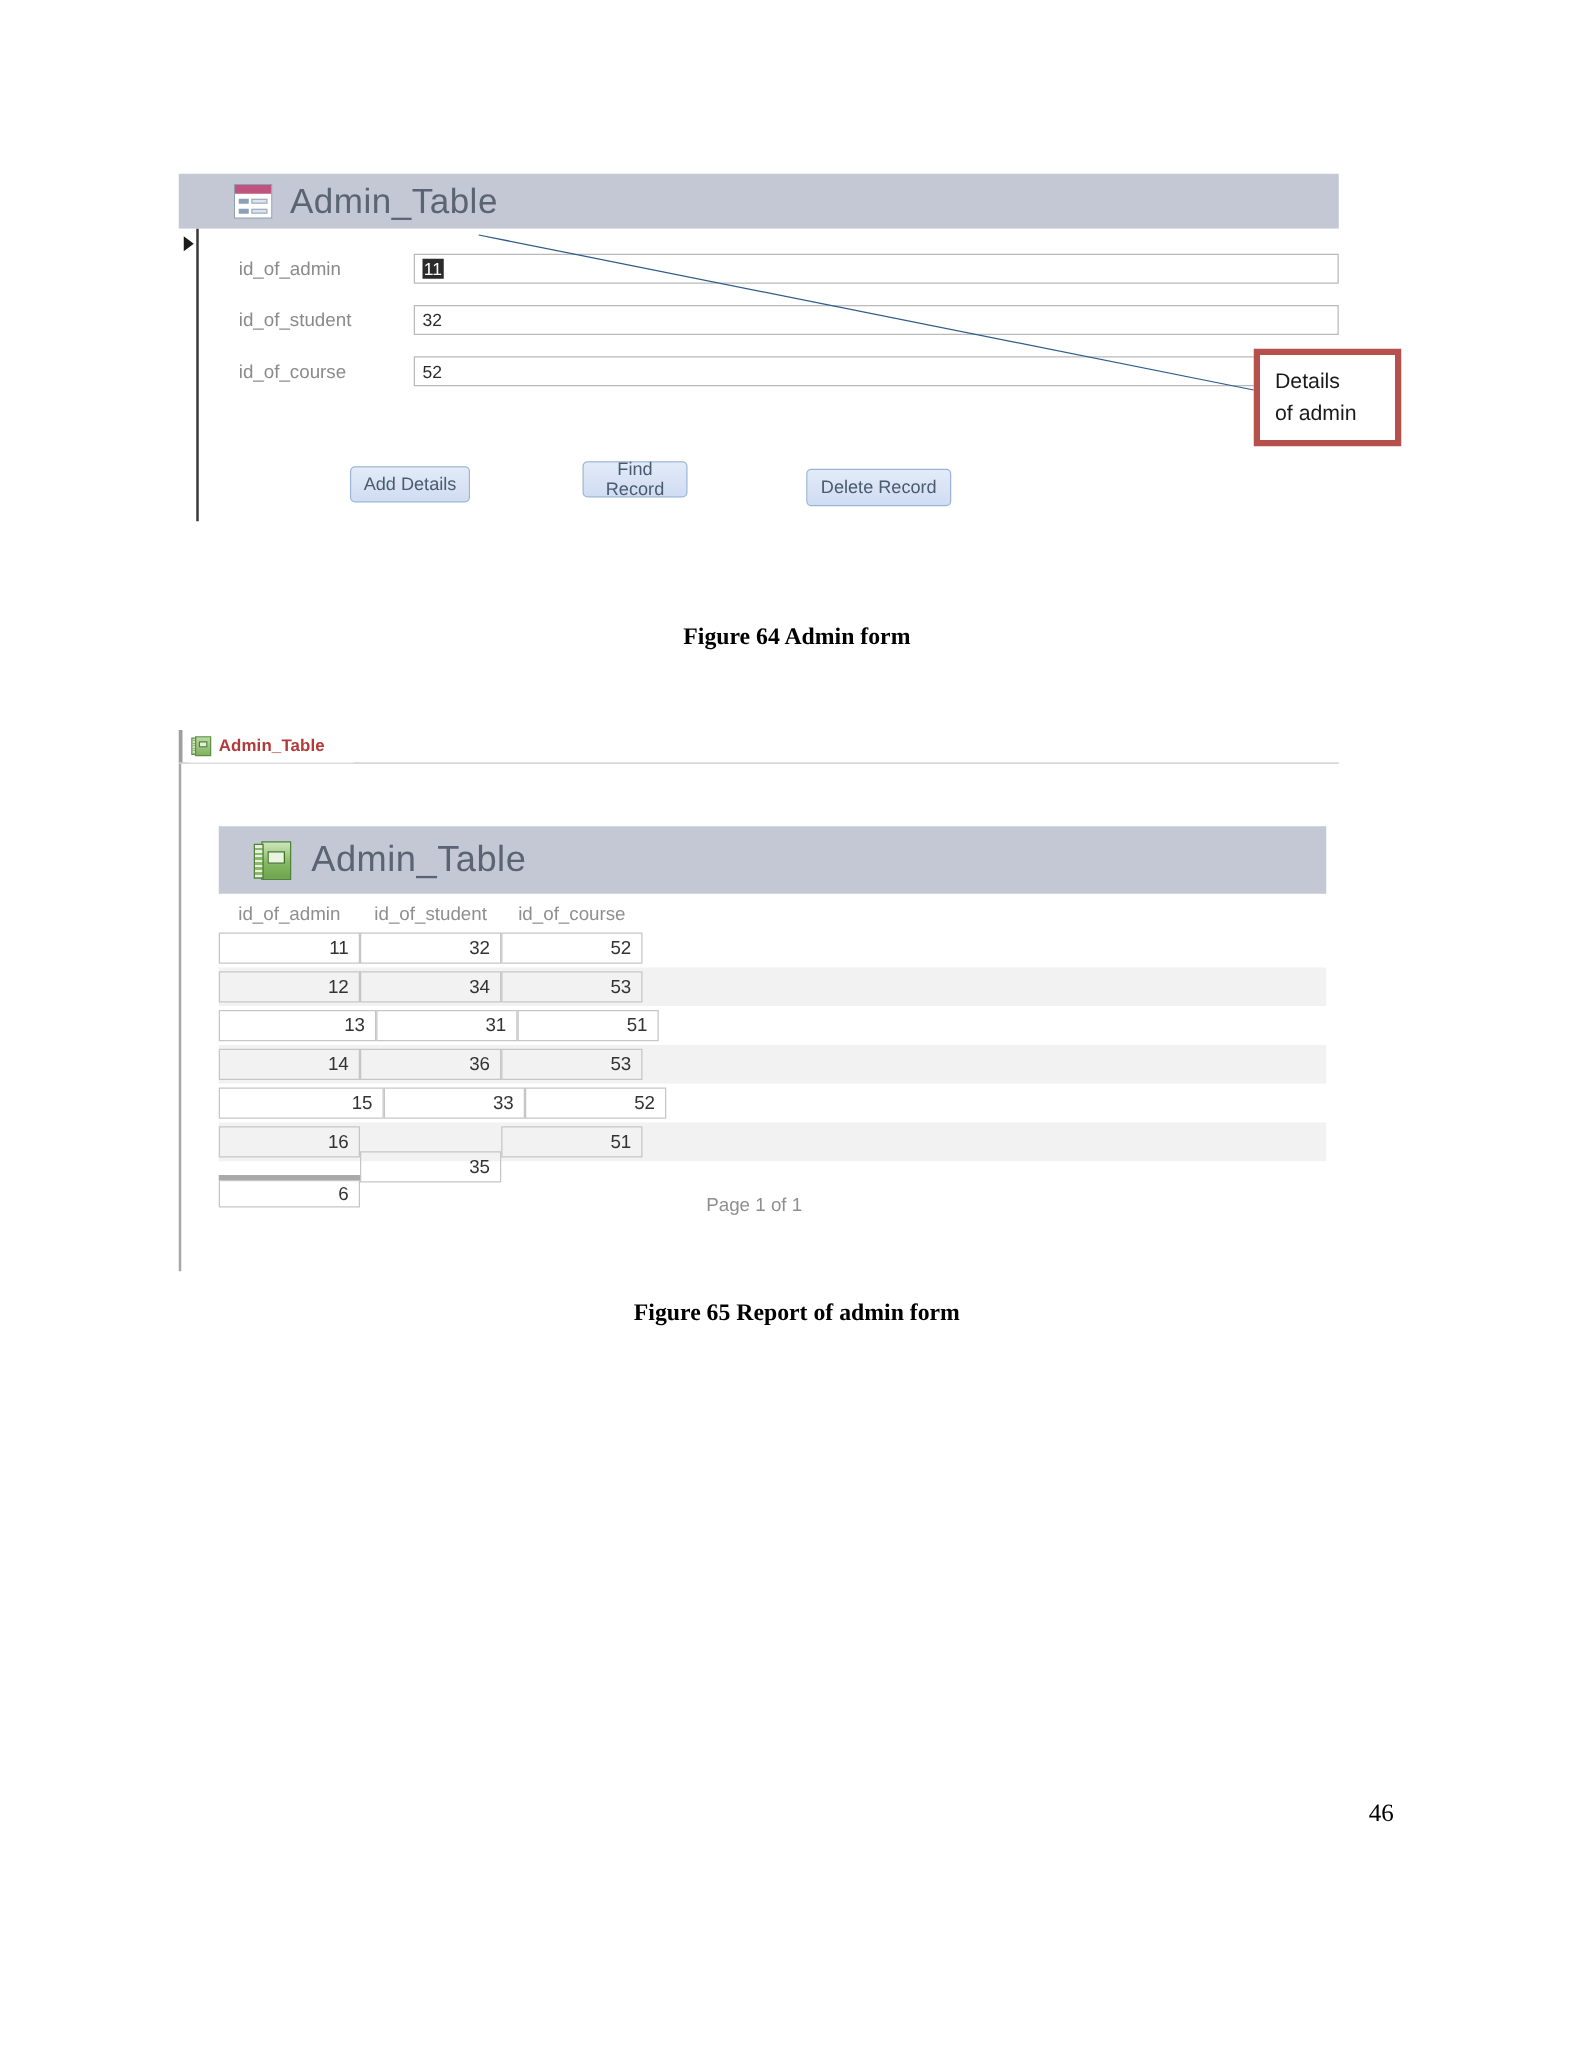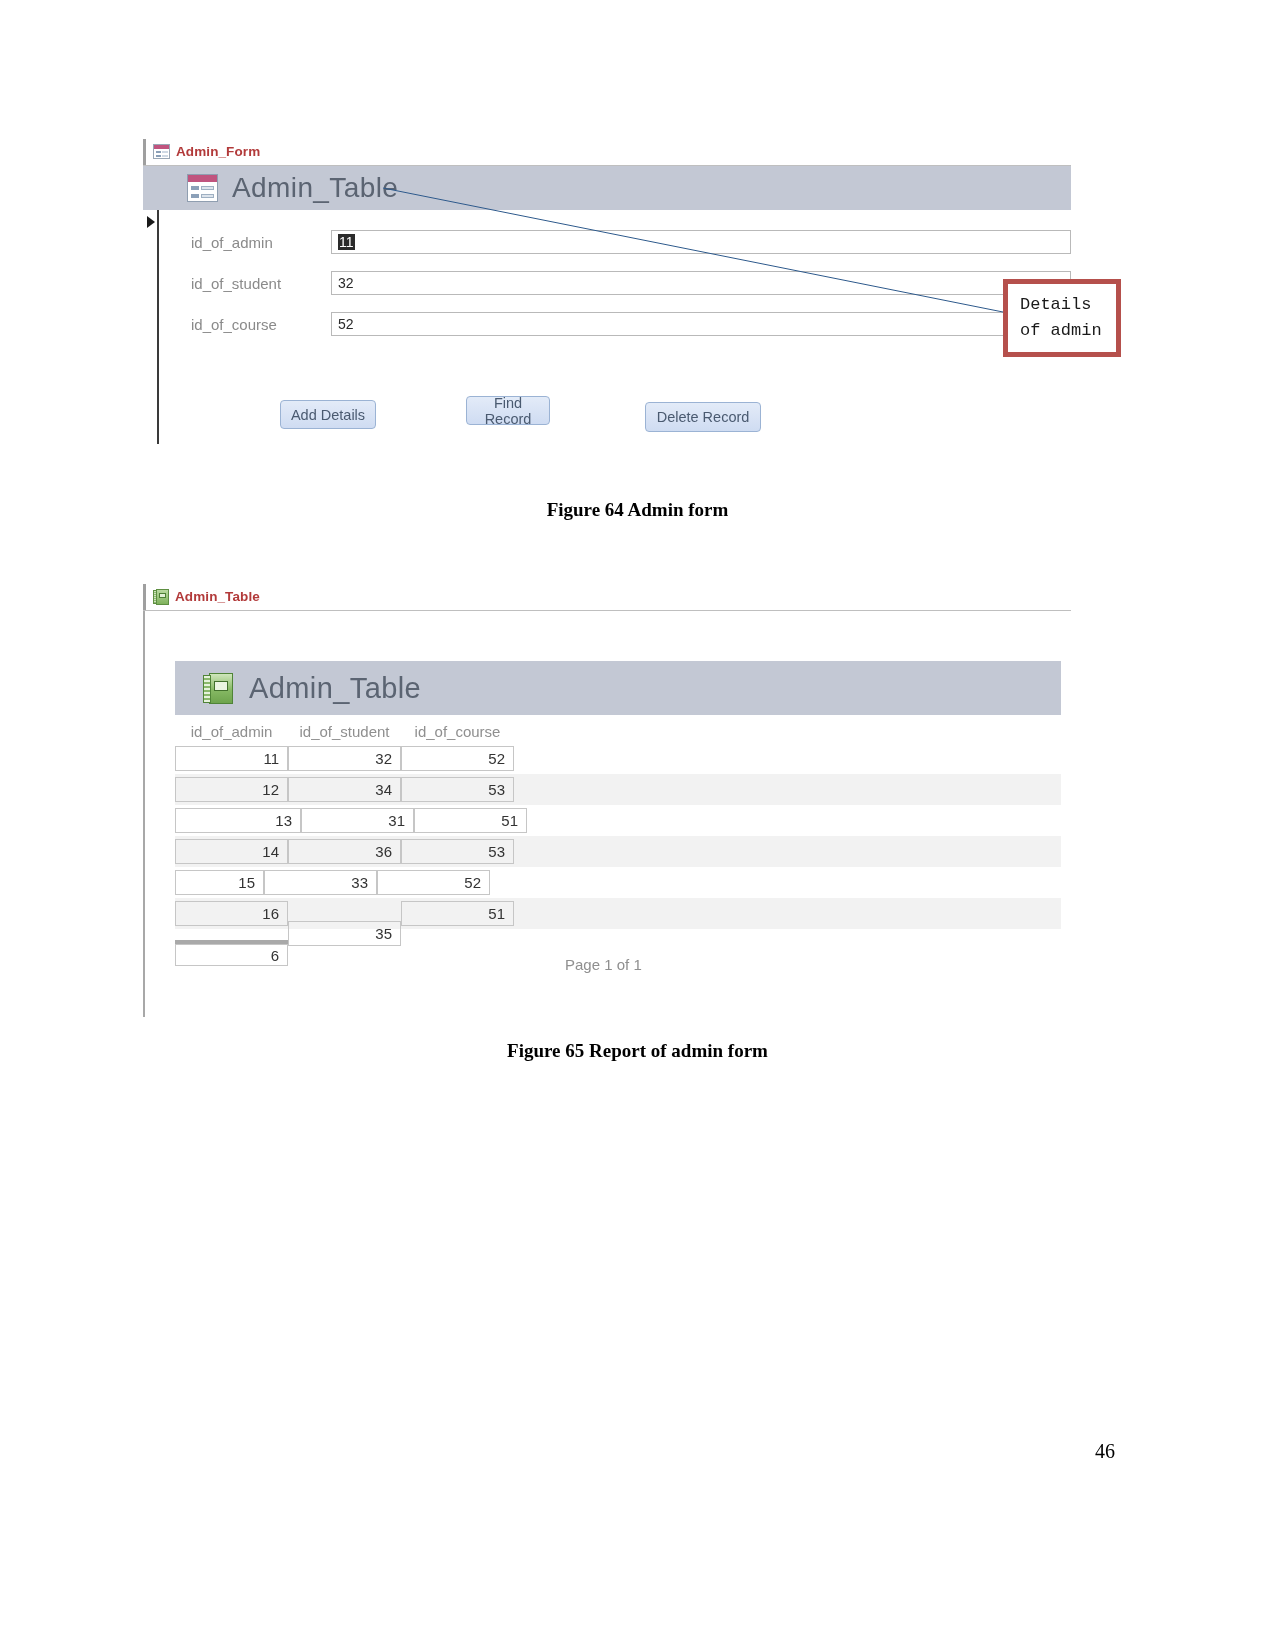--- a/index.html
+++ b/index.html
@@ -278,21 +278,21 @@
     height: 78px;
     border: 5px solid #b5504c;
     background: #ffffff;
     box-sizing: border-box;
     padding: 8px 0 0 12px;
   }
   .callout .cl {
     font-size: 17px;
     color: #1a1a1a;
     line-height: 26px;
-    font-family: Liberation Mono, monospace;
+    font-family: Liberation Sans, sans-serif;
   }
 
   
   .figure-caption {
     position: absolute;
     width: 100%;
     text-align: center;
     font-family: "Liberation Serif", serif;
     font-weight: bold;
     font-size: 19px;
@@ -395,33 +395,20 @@
     font-family: "Liberation Serif", serif;
     font-size: 20px;
     color: #000000;
   }
 </style>
 </head>
 <body>
 
 <div class="access-window" id="form-window">
 
-  <div class="tab-strip">
-    <div class="left-rule"></div>
-    <div class="doc-tab">
-      <span class="icon-form">
-        <span class="bar b1"></span>
-          <span class="bar b2"></span>
-        <span class="bar b3"></span>
-          <span class="bar b4"></span>
-      </span>
-      <span class="tab-label">Admin_Form</span>
-      <span class="tab-slant"></span>
-    </div>
-  </div>
 
   <div class="title-banner">
     <span class="icon-form-lg">
       <span class="bar l1"></span>
         <span class="bar l2"></span>
       <span class="bar l3"></span>
         <span class="bar l4"></span>
     </span>
     <span class="banner-text">Admin_Table</span>
   </div>
@@ -514,21 +501,21 @@
         <span class="rpt-cell" style="width:126px;">13</span>
         <span class="rpt-cell" style="width:113px;">31</span>
         <span class="rpt-cell" style="width:113px;">51</span>
       </div>
       <div class="rpt-row even">
         <span class="rpt-cell" style="width:113px;">14</span>
         <span class="rpt-cell" style="width:113px;">36</span>
         <span class="rpt-cell" style="width:113px;">53</span>
       </div>
       <div class="rpt-row odd">
-        <span class="rpt-cell" style="width:89px;">15</span>
+        <span class="rpt-cell" style="width:132px;">15</span>
         <span class="rpt-cell" style="width:113px;">33</span>
         <span class="rpt-cell" style="width:113px;">52</span>
       </div>
       <div class="rpt-row even">
         <span class="rpt-cell" style="width:113px;">16</span>
         <span class="rpt-cell" style="width:113px;margin-top:40px;">35</span>
         <span class="rpt-cell" style="width:113px;">51</span>
       </div>
 
       <div class="count-wrap">

